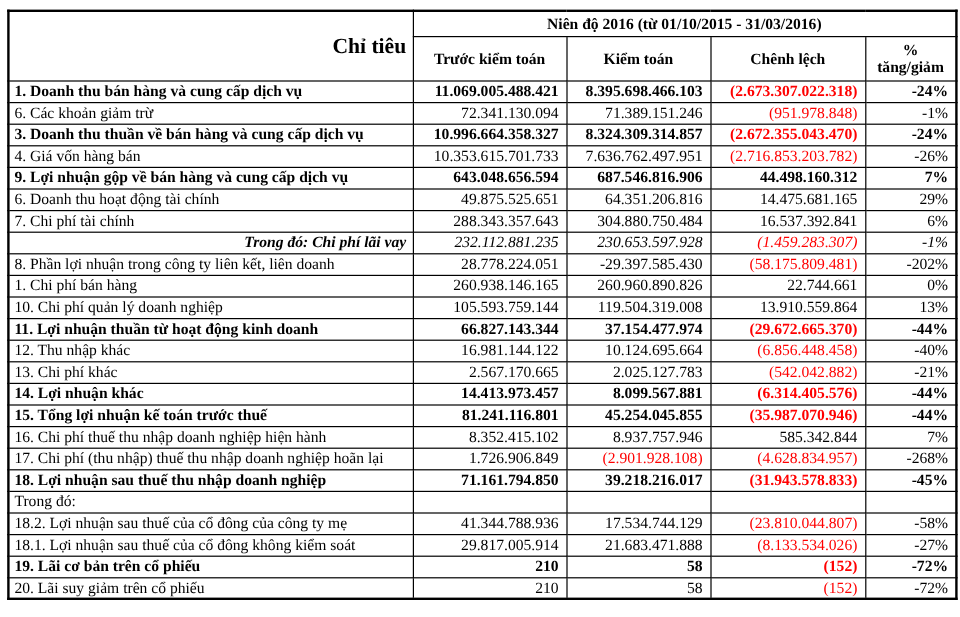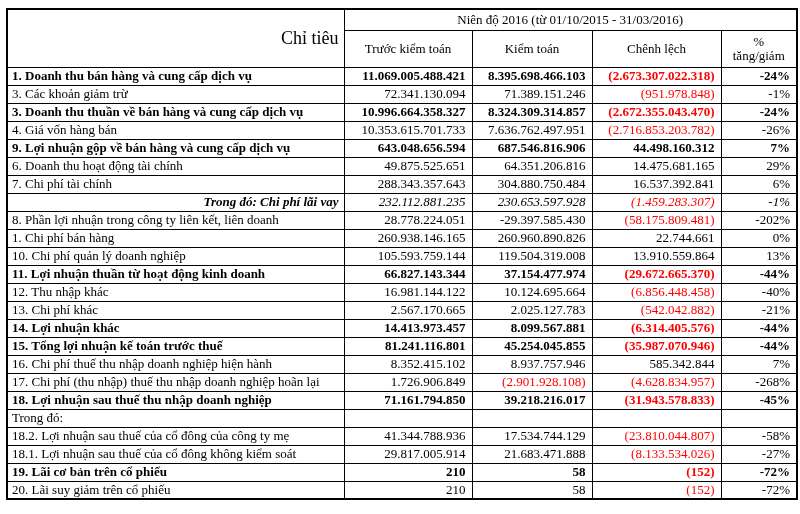--- a/index.html
+++ b/index.html
@@ -10,21 +10,21 @@
   table.fin {
     border-collapse:collapse; table-layout:fixed;
     margin:8px 0 0 6px; width:790px;
     border:2px solid #000;
   }
   td, th {
     border:1px solid #000; box-sizing:border-box;
     font-size:13px; line-height:1.05; padding:0 5px;
     overflow:hidden; white-space:nowrap; vertical-align:middle;
   }
-  thead th { font-weight:normal; text-align:center; }
+  thead th { font-weight:bold; text-align:center; }
   th.criteria { text-align:right; padding-left:6px; font-size:18px; }
   tr.hdr-top { height:21px; }
   tr.hdr-sub { height:37px; }
   tbody tr { height:18px;margin-top:40px; }
   td.label { text-align:left; padding-left:4px; }
   td.num { text-align:right; padding-right:6px; }
   tr.bold td { font-weight:bold; }
   tr.italic td { font-style:italic;text-align:right; }
   tr.italic td.label { font-weight:bold; }
   .red { color:var(--neg, #ff0000); }
@@ -58,21 +58,21 @@
   </thead>
   <tbody>
       <tr class="bold">
         <td class="label">1. Doanh thu bán hàng và cung cấp dịch vụ</td>
         <td class="num">11.069.005.488.421</td>
         <td class="num">8.395.698.466.103</td>
         <td class="num red">(2.673.307.022.318)</td>
         <td class="num">-24%</td>
       </tr>
       <tr class="normal">
-        <td class="label">3. Các khoản giảm trừ</td>
+        <td class="label">6. Các khoản giảm trừ</td>
         <td class="num">72.341.130.094</td>
         <td class="num">71.389.151.246</td>
         <td class="num red">(951.978.848)</td>
         <td class="num">-1%</td>
       </tr>
       <tr class="bold">
         <td class="label">3. Doanh thu thuần về bán hàng và cung cấp dịch vụ</td>
         <td class="num">10.996.664.358.327</td>
         <td class="num">8.324.309.314.857</td>
         <td class="num red">(2.672.355.043.470)</td>

